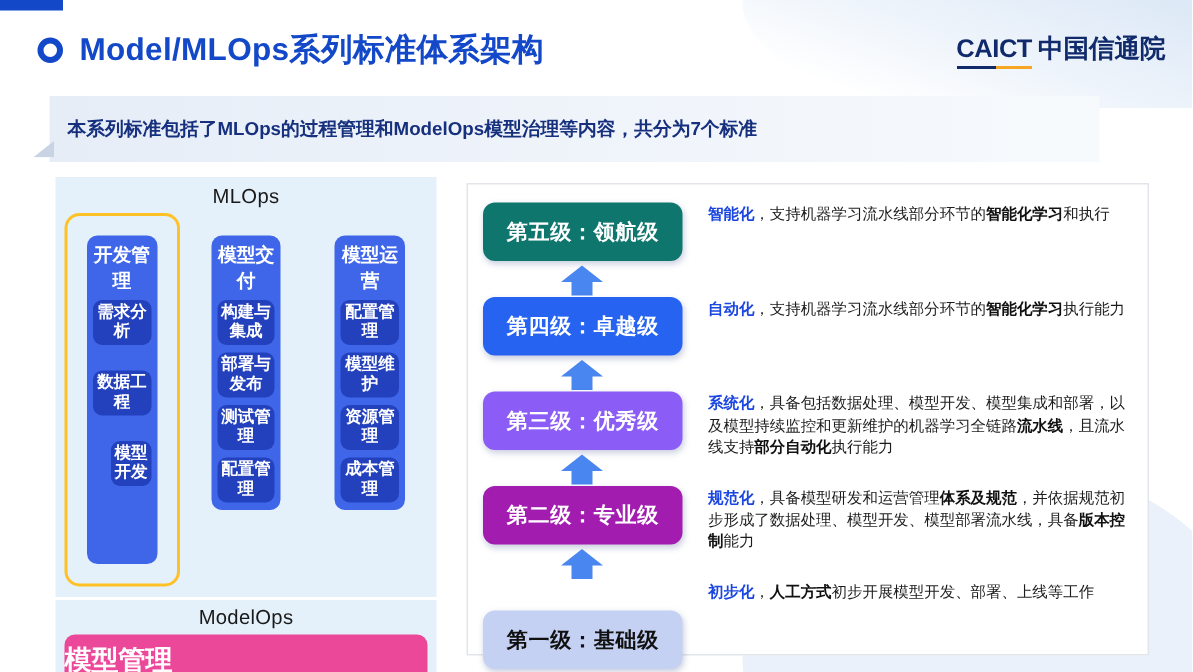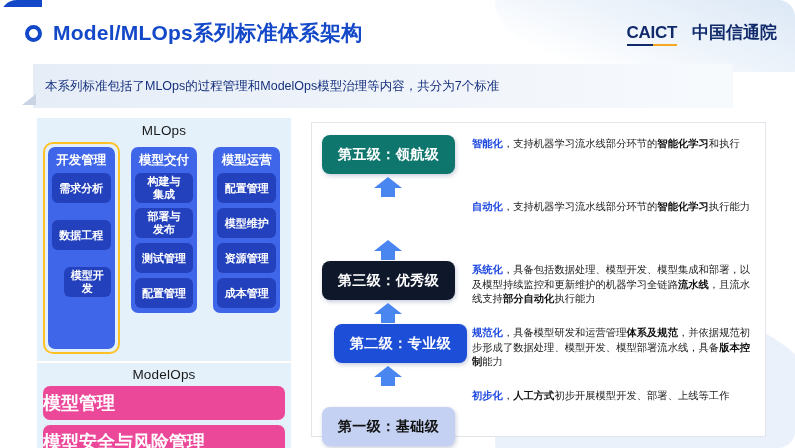--- a/index.html
+++ b/index.html
@@ -7,21 +7,20 @@
     width: 795px; height: 448px;
     overflow: hidden;
     background: #ffffff;
     font-family: "Liberation Sans", "DejaVu Sans", sans-serif;
   }
   #slide {
     position: relative;
     width: 795px; height: 448px;
     background: #ffffff;
     overflow: hidden;
-    border-radius: 17px;
   }
 
   
   .topbar-accent {
     position: absolute; left: 0; top: 0;
     width: 42px; height: 7px;
     background: #1348c8;
   }
   .topbar-accent2 {
     position: absolute; left: 0; top: 0;
@@ -54,21 +53,21 @@
   }
   .slide-title {
     font-size: 21px;
     font-weight: bold;
     color: #1348c8;
     letter-spacing: .2px;
     white-space: nowrap;
   }
   .logo {
     position: absolute; right: 18px; top: 14px;
-    display: flex; align-items: baseline; gap: 15px;
+    display: flex; align-items: baseline; gap: 4px;
     white-space: nowrap;
   }
   .logo-caict {
     position: relative;
     font-size: 17px; font-weight: bold; color: #102a6b;
     letter-spacing: -0.3px;
     padding-bottom: 3px;
   }
   .logo-caict::after {
     content: "";
@@ -92,21 +91,21 @@
     width: 14px; height: 11px;
     background: #c8d4e4;
     clip-path: polygon(0 100%, 100% 0, 100% 100%);
   }
   .subbanner-lines {
     padding-left: 12px;
     line-height: 1.45;
   }
   .subbanner-lines div {
     font-size: 12.5px;
-    font-weight: normal;
+    font-weight: bold;
     color: #16307e;
     white-space: nowrap;
   }
 
   
   .body-area {
     position: absolute; left: 0; top: 112px;
     width: 795px; height: 336px;
   }
   .bg-curve {
@@ -135,21 +134,21 @@
     padding: 2px 0 4px 0;
     letter-spacing: .2px;
   }
   .columns {
     display: flex; gap: 6px;
   }
   .col-wrap {
     flex: 1;
     border: 2.5px solid transparent;
     border-radius: 10px;
-    padding: 3px;
+    padding: 13px;
     box-sizing: border-box;
   }
   .col-wrap.highlight {
     border-color: #ffc226;
   }
   .col {
     background: #3f66e8;
     border-radius: 7px;
     padding: 3px 4px 5px 4px;
     box-sizing: border-box;
@@ -325,35 +324,38 @@
     <div class="right-panel">
       <div class="levels" id="levels">
           <div class="level-row" style="top: 4px;">
             <div class="level-box" style="background: #0f766e; color: rgb(255, 255, 255);">第五级：领航级</div>
           </div>
           <div class="arrow-up" style="top: 45px;">
             <svg class="arrow-svg" width="32" height="22" viewBox="0 0 32 22">
               <polygon points="16,1 30,12 23,12 23,21 9,21 9,12 2,12" fill="#4a86f0"></polygon>
             </svg>
           </div>
+          <div class="level-row" style="top: 67px;">
+            <div class="level-box" style="background: rgb(37, 99, 240); color: rgb(255, 255, 255);">第四级：卓越级</div>
+          </div>
           <div class="arrow-up" style="top: 108px;">
             <svg class="arrow-svg" width="32" height="22" viewBox="0 0 32 22">
               <polygon points="16,1 30,12 23,12 23,21 9,21 9,12 2,12" fill="#4a86f0"></polygon>
             </svg>
           </div>
           <div class="level-row" style="top: 130px;">
-            <div class="level-box" style="background: #0f172a; color: rgb(255, 255, 255);">第三级：优秀级</div>
+            <div class="level-box" style="background: #8b5cf6; color: rgb(255, 255, 255);">第三级：优秀级</div>
           </div>
           <div class="arrow-up" style="top: 171px;">
             <svg class="arrow-svg" width="32" height="22" viewBox="0 0 32 22">
               <polygon points="16,1 30,12 23,12 23,21 9,21 9,12 2,12" fill="#4a86f0"></polygon>
             </svg>
           </div>
           <div class="level-row" style="top: 193px;">
-            <div class="level-box" style="background: #1d4ed8; color: rgb(255, 255, 255); margin-left: 12px;">第二级：专业级</div>
+            <div class="level-box" style="background: #a21caf; color: rgb(255, 255, 255);">第二级：专业级</div>
           </div>
           <div class="arrow-up" style="top: 234px;">
             <svg class="arrow-svg" width="32" height="22" viewBox="0 0 32 22">
               <polygon points="16,1 30,12 23,12 23,21 9,21 9,12 2,12" fill="#4a86f0"></polygon>
             </svg>
           </div>
           <div class="level-row" style="top: 256px; margin-top: 20px;">
             <div class="level-box" style="background: rgb(196, 209, 242); color: rgb(17, 17, 17);">第一级：基础级</div>
           </div>
         </div>

